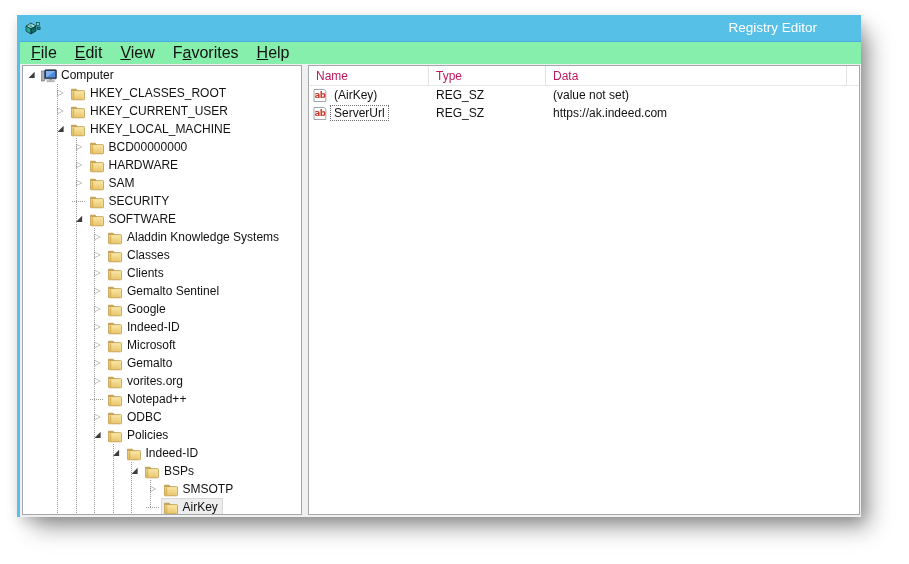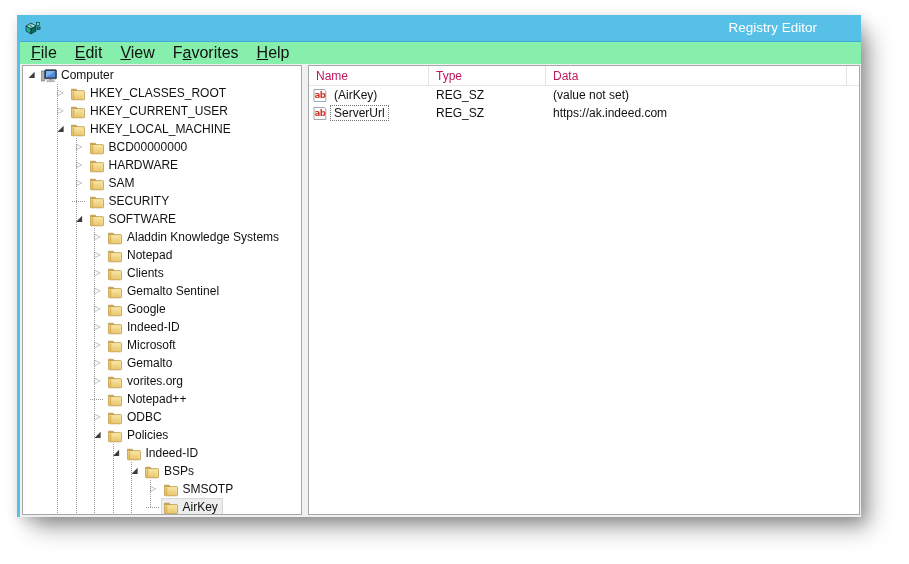--- a/index.html
+++ b/index.html
@@ -238,21 +238,21 @@
           </div>
           <div class="trow" style="padding-left: 67px;">
             <span class="arrow collapsed">▷</span>
             <span class="row-inner">
               <svg class="nicon" viewBox="0 0 16 15">
     <path d="M1.5 3.2 L6.2 3.2 L7.6 5 L1.5 5 Z" fill="#dca94e" stroke="#a8842f" stroke-width="0.6"></path>
     <rect x="1.5" y="4.6" width="13" height="9.2" rx="0.8" fill="url(#gradFolder)" stroke="#b3903c" stroke-width="0.7"></rect>
     <rect x="2.6" y="5.4" width="1.6" height="7.6" fill="#d9ab4c" opacity="0.85"></rect>
     <rect x="12.6" y="5.2" width="1.2" height="8" fill="#f6e3a0" opacity="0.7"></rect>
   </svg>
-              <span>Notepad</span>
+              <span>Classes</span>
             </span>
           </div>
           <div class="trow" style="padding-left: 67px;">
             <span class="arrow collapsed">▷</span>
             <span class="row-inner">
               <svg class="nicon" viewBox="0 0 16 15">
     <path d="M1.5 3.2 L6.2 3.2 L7.6 5 L1.5 5 Z" fill="#dca94e" stroke="#a8842f" stroke-width="0.6"></path>
     <rect x="1.5" y="4.6" width="13" height="9.2" rx="0.8" fill="url(#gradFolder)" stroke="#b3903c" stroke-width="0.7"></rect>
     <rect x="2.6" y="5.4" width="1.6" height="7.6" fill="#d9ab4c" opacity="0.85"></rect>
     <rect x="12.6" y="5.2" width="1.2" height="8" fill="#f6e3a0" opacity="0.7"></rect>

